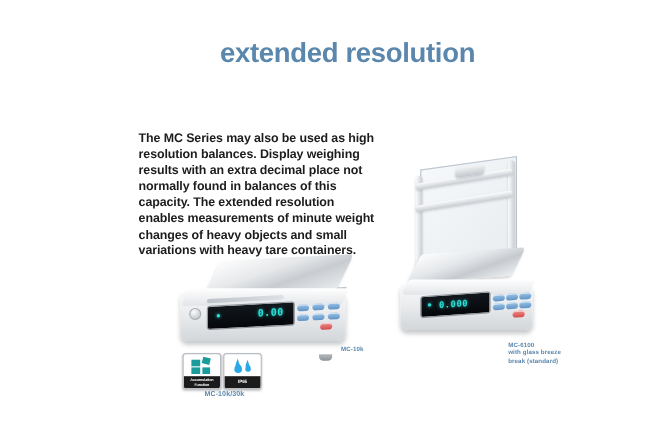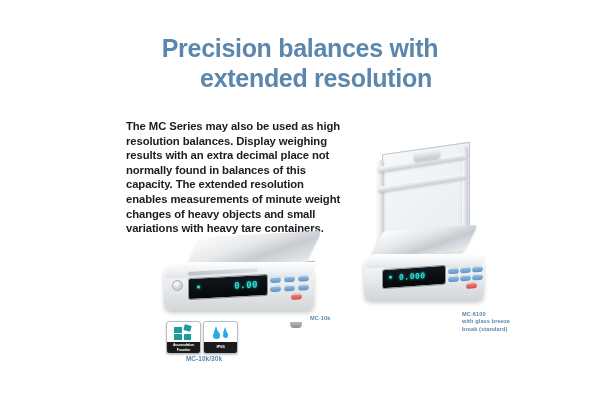--- a/index.html
+++ b/index.html
@@ -179,21 +179,20 @@
   #caption-left{left:310px;top:315px;}
   #caption-right{left:462px;top:311px;}
   #caption-badges{left:160px;top:355px;font-size:6.4px;width:88px;text-align:center;}
 </style>
 </head>
 <body>
 
 <div class="slide">
 
   <div class="title">
-    <span>Precision balances with</span>
     <span class="l2">extended resolution</span>
   </div>
 
   <div class="body-copy">The MC Series may also be used as high resolution balances. Display weighing results with an extra decimal place not normally found in balances of this capacity. The extended resolution enables measurements of minute weight changes of heavy objects and small variations with heavy tare containers.</div>
 
   <div class="photo" id="balance-left">
     <div class="bl-foot" style="left:14px;"></div>
     <div class="bl-foot" style="left:132px;"></div>
     <div class="bl-pan-edge"></div>
     <div class="bl-pan"></div>

